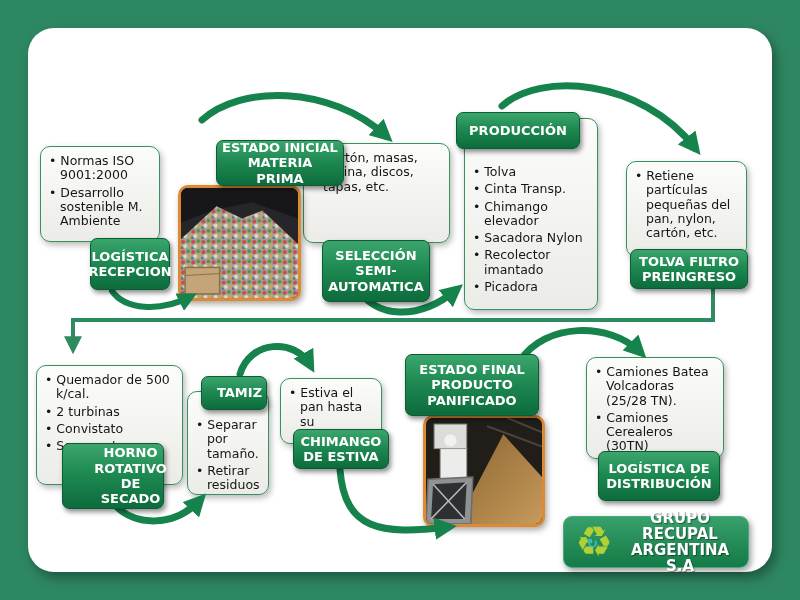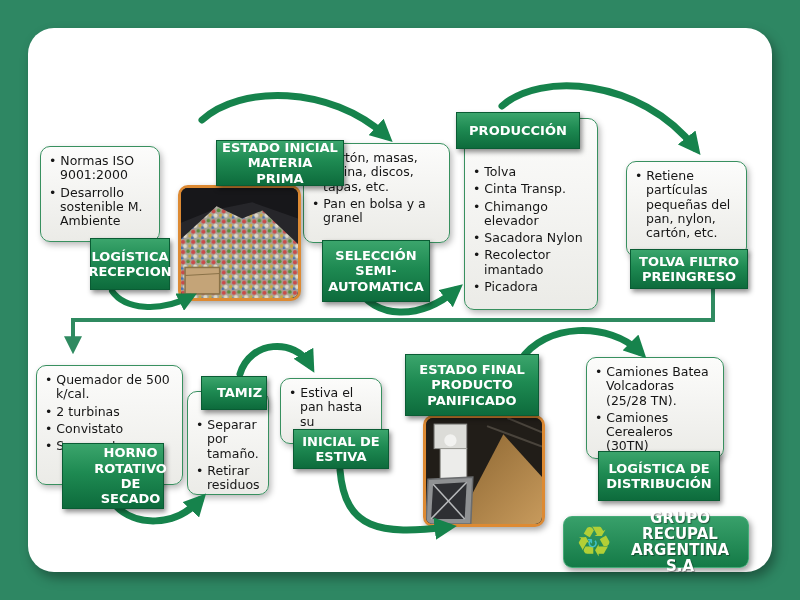--- a/index.html
+++ b/index.html
@@ -13,21 +13,21 @@
   .wbox{position:absolute;background:linear-gradient(180deg,#fcfcfb,#ebebe7);
         border:1.5px solid #38905f;border-radius:10px;
         box-shadow:2px 3px 6px rgba(0,0,0,.28);z-index:2;box-sizing:border-box;
         padding:7px 5px 4px 8px;font-size:12.5px;line-height:1.14;color:#161616;}
   .wbox ul{margin:0;padding:0;list-style:none;}
   .wbox li{padding-left:11px;text-indent:-11px;margin-bottom:3px;}
   .wbox li::before{content:"• ";}
   .glabel{position:absolute;display:flex;align-items:center;justify-content:center;
           text-align:center;color:#fff;font-weight:bold;font-size:13px;line-height:1.18;
           background:linear-gradient(180deg,#3ba56c,#1e8a52 45%,#0d6b3c);
-          border:1px solid #0a5c34;border-radius:0;
+          border:1px solid #0a5c34;border-radius:7px;
           box-shadow:2px 3px 5px rgba(0,0,0,.45);z-index:5;
           padding:3px 5px;box-sizing:border-box;}
   .photo{position:absolute;border:3px solid #dd8a33;border-radius:10px;overflow:hidden;
          z-index:3;box-shadow:2px 3px 6px rgba(0,0,0,.35);background:#222;}
   .photo svg{display:block;width:100%;height:100%;}
   .arrows{position:absolute;left:0;top:0;width:800px;height:600px;z-index:4;pointer-events:none;}
   .logo{position:absolute;left:563px;top:516px;width:186px;height:52px;z-index:5;
         display:flex;align-items:center;background:linear-gradient(180deg,#38a06a,#147a47);
         border:1px solid #45ab78;border-radius:9px;box-shadow:2px 3px 6px rgba(0,0,0,.4);
         box-sizing:border-box;padding:2px 6px;}
@@ -72,21 +72,20 @@
       <polygon points="0,0 115,0 115,30 70,14 30,22 0,34" fill="#17171a"></polygon>
       <polygon points="0,50 35,18 60,30 80,22 115,55 115,108 0,108" fill="url(#speck)"></polygon>
       <rect x="4" y="78" width="34" height="26" fill="#c4a478" stroke="#8a7248" stroke-width="1.5"></rect>
       <line x1="4" y1="86" x2="38" y2="84" stroke="#8a7248" stroke-width="1"></line>
     </svg>
   </div>
 
   <div class="wbox" style="left:303px;top:143px;width:147px;height:100px;">
     <ul>
       <li>Cartón, masas, harina, discos, tapas, etc.</li>
-      <li>Pan en bolsa y a granel</li>
     </ul>
   </div>
   <div class="glabel" style="left:322px;top:240px;width:108px;height:62px;">SELECCIÓN SEMI-AUTOMATICA</div>
 
   <div class="wbox pt46" style="left:464px;top:118px;width:134px;height:192px;">
     <ul>
       <li>Tolva</li>
       <li>Cinta Transp.</li>
       <li>Chimango elevador</li>
       <li>Sacadora Nylon</li>
@@ -119,21 +118,21 @@
       <li>Retirar residuos</li>
     </ul>
   </div>
   <div class="glabel" style="left:201px;top:376px;width:66px;height:34px;padding-left:16px;">TAMIZ</div>
 
   <div class="wbox" style="left:280px;top:378px;width:102px;height:66px;">
     <ul>
       <li>Estiva el pan hasta su despacho</li>
     </ul>
   </div>
-  <div class="glabel" style="left:293px;top:429px;width:96px;height:40px;">INICIAL DE ESTIVA</div>
+  <div class="glabel" style="left:293px;top:429px;width:96px;height:40px;">CHIMANGO DE ESTIVA</div>
 
   <div class="glabel" style="left:405px;top:354px;width:134px;height:62px;">ESTADO FINAL PRODUCTO PANIFICADO</div>
   <div class="photo" style="left:423px;top:415px;width:116px;height:106px;">
     <svg viewBox="0 0 114 104" preserveAspectRatio="none">
       <defs>
         <linearGradient id="pilegrad" x1="0" y1="0" x2="1" y2="1">
           <stop offset="0" stop-color="#8a6430"></stop>
           <stop offset="1" stop-color="#c79a5c"></stop>
         </linearGradient>
       </defs>

